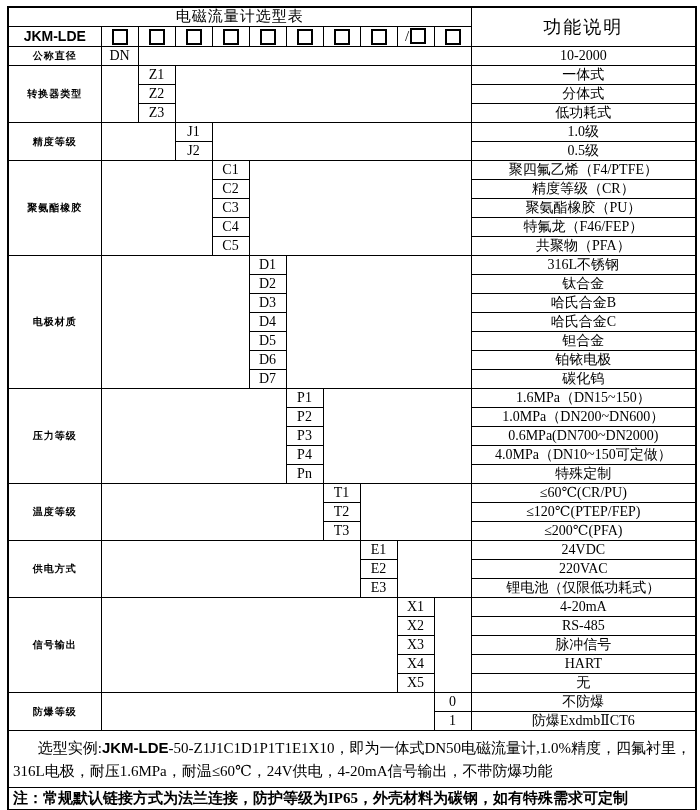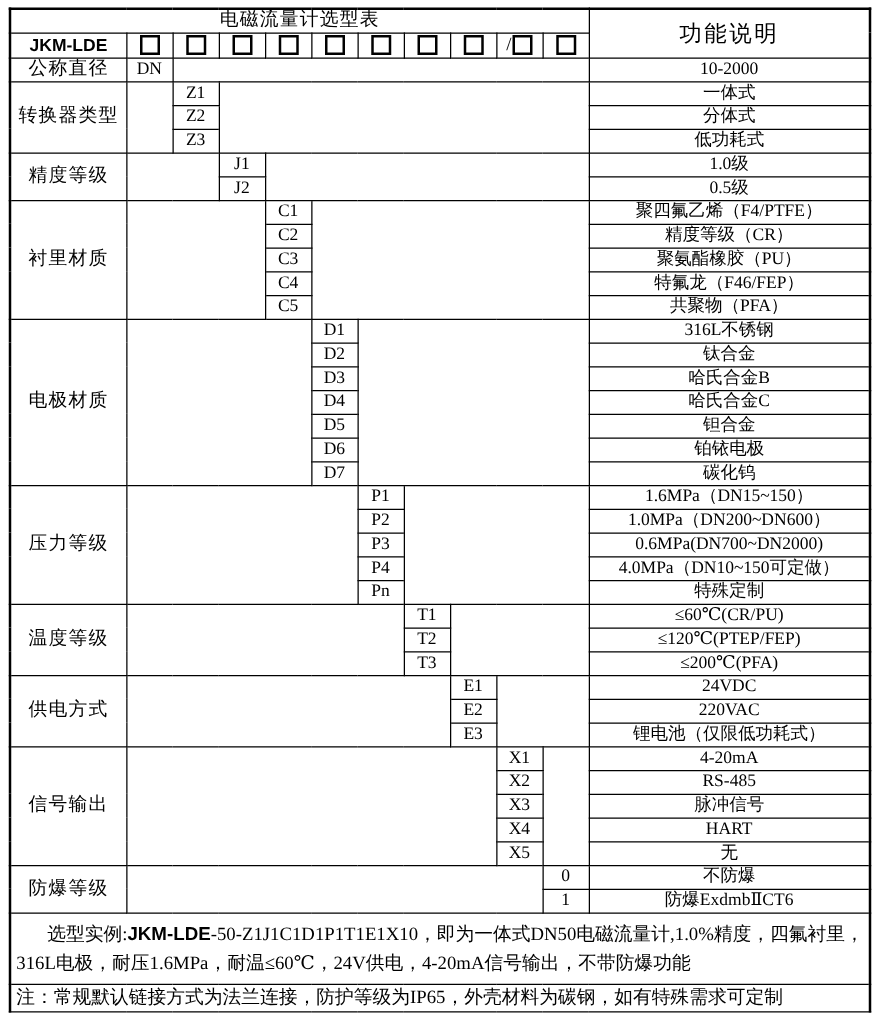--- a/index.html
+++ b/index.html
@@ -9,24 +9,24 @@
   table{border-collapse:collapse;table-layout:fixed;width:688px;border:2px solid #000;background:#fff;}
   td{border:1px solid #000;text-align:center;vertical-align:middle;padding:0;
      font-size:14px;line-height:1.15;overflow:hidden;white-space:nowrap;}
   col.c-label{width:93px;}
   col.c-code{width:37px;}
   col.c-desc{width:225px;}
   tr.rt{height:19px;}
   tr.rm{height:18px;}
   tr.rc{height:19px;}
   tr.rex{height:57px;}
-  tr.rnote{height:21px;}
+  tr.rnote{height:21px;font-weight:bold;}
   .title-cell{font-size:15px;letter-spacing:1px;}
   .rhead{font-size:18px;letter-spacing:2px;}
-  .label{font-size:15px;letter-spacing:1px;}
+  .label{font-size:10px;letter-spacing:1px;font-weight:bold;}
   .model{font-family:"Liberation Sans","DejaVu Sans",sans-serif;font-weight:bold;font-size:14px;}
   .code{font-size:14px;}
   .desc{font-size:14px;margin-left:32px;}
   .cbcell{padding:1px 0;}
   .checkbox{display:inline-block;width:12px;height:12px;border:2px solid #000;
             vertical-align:middle;background:#fff;}
   .slash{font-size:15px;margin-right:1px;vertical-align:middle;}
   .example-cell{text-align:left;padding:4px 4px 2px 4px;white-space:normal;font-size:15px;}
   .ex-line1{text-align:right;line-height:23px;}
   .ex-line2{text-align:left;line-height:23px;}
@@ -99,21 +99,21 @@
             <td class="blank" colspan="2" rowspan="2"></td>
             <td class="code">J1</td>
             <td class="blank" colspan="7" rowspan="2"></td>
             <td class="desc">1.0级</td>
           </tr>
           <tr class="rc">
             <td class="code">J2</td>
             <td class="desc">0.5级</td>
           </tr>
           <tr class="rc">
-            <td class="label" rowspan="5">衬里材质</td>
+            <td class="label" rowspan="5">聚氨酯橡胶</td>
             <td class="blank" colspan="3" rowspan="5"></td>
             <td class="code">C1</td>
             <td class="blank" colspan="6" rowspan="5"></td>
             <td class="desc">聚四氟乙烯（F4/PTFE）</td>
           </tr>
           <tr class="rc">
             <td class="code">C2</td>
             <td class="desc">精度等级（CR）</td>
           </tr>
           <tr class="rc">

